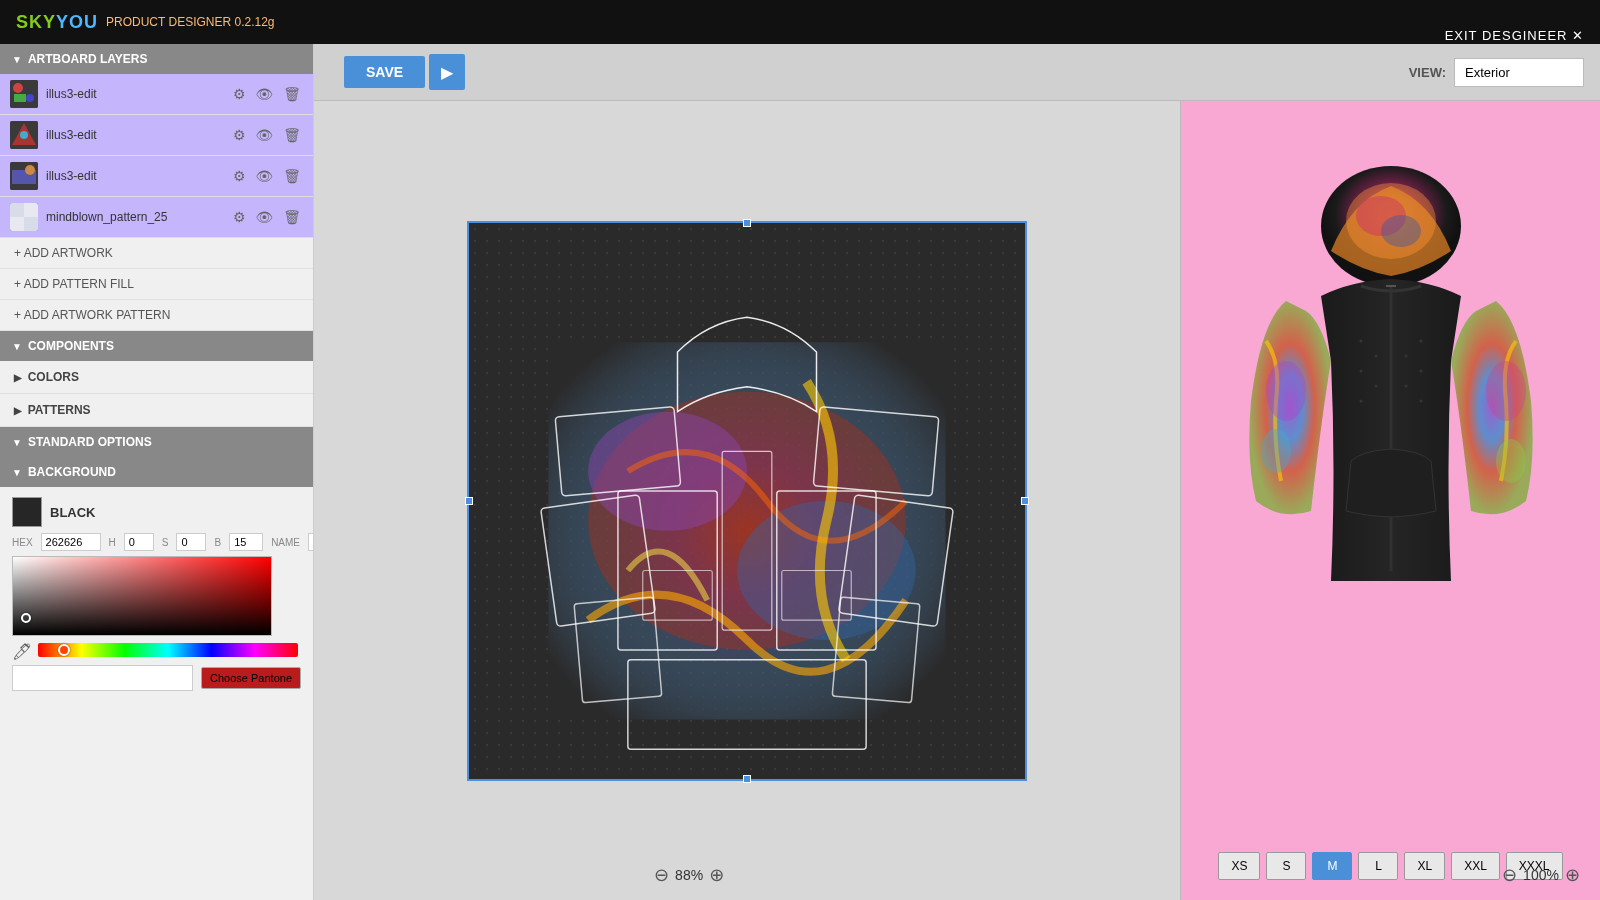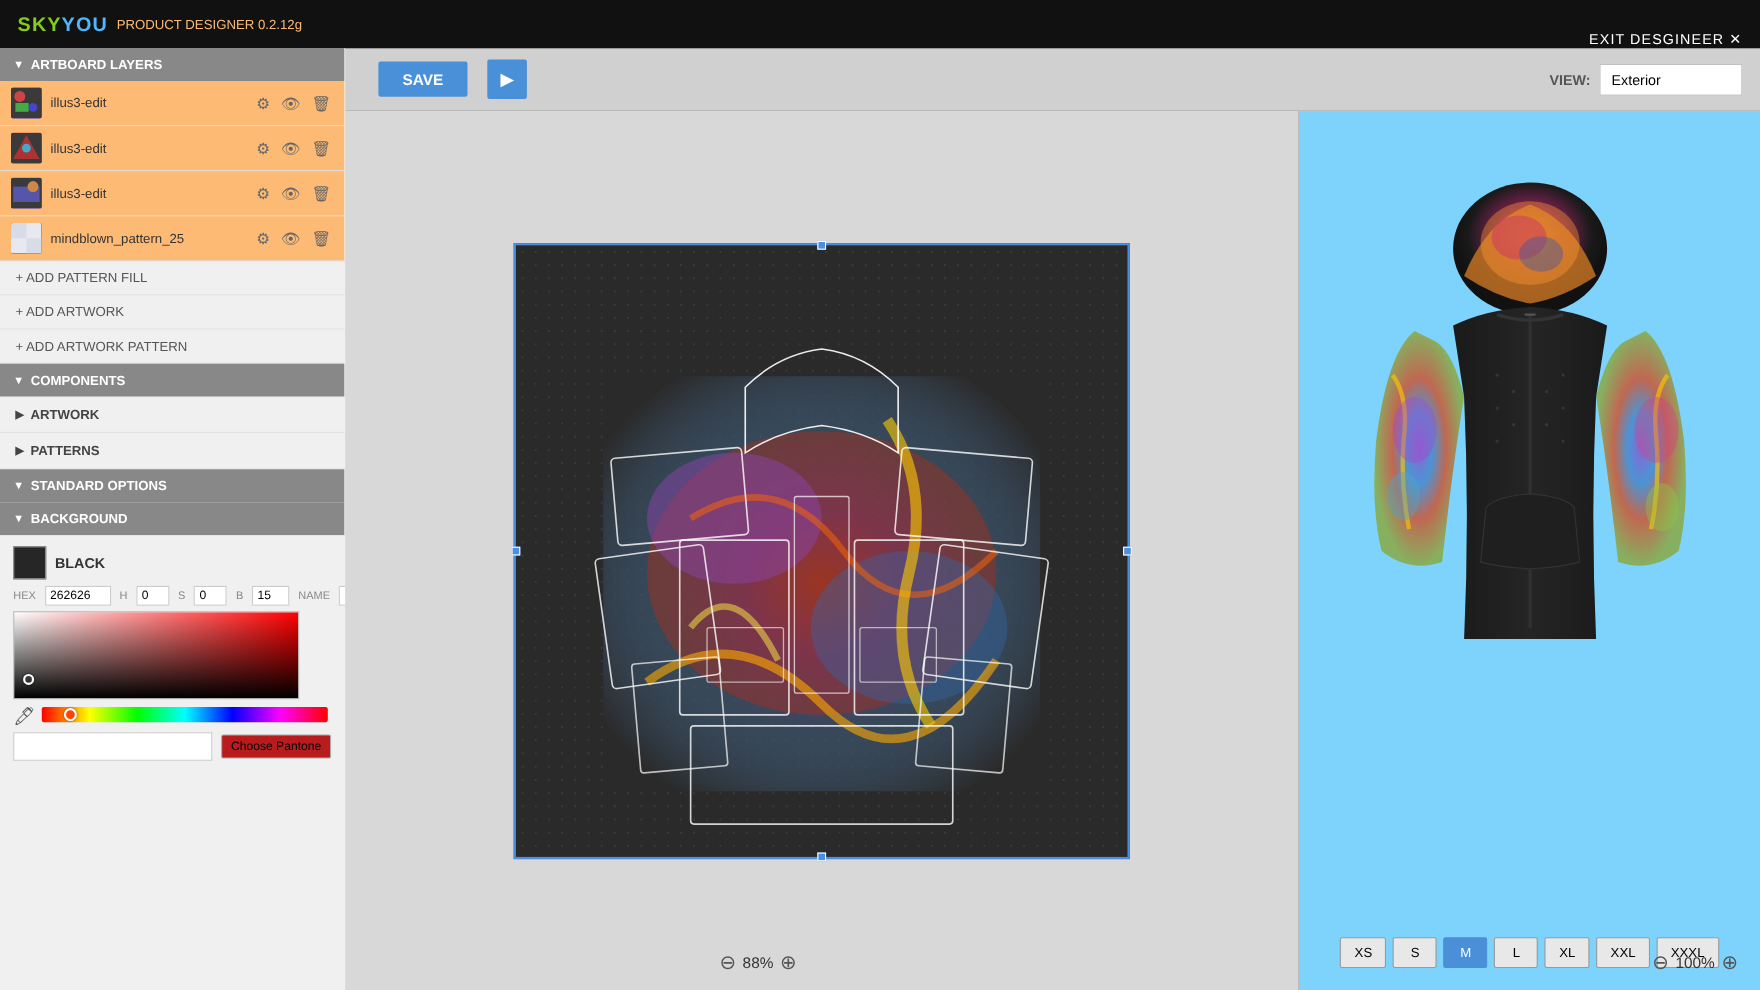--- a/index.html
+++ b/index.html
@@ -49,21 +49,21 @@
       cursor: pointer;
       user-select: none;
     }
     .sidebar-section-header .arrow { font-size: 10px; }
 
     .layer-item {
       display: flex;
       align-items: center;
       padding: 6px 10px;
       border-bottom: 1px solid #ddd;
-      background: #fdba74;
+      background: #c4b5fd;
       gap: 8px;
     }
     .layer-thumb {
       width: 28px;
       height: 28px;
       background: #555;
       border-radius: 2px;
       flex-shrink: 0;
       overflow: hidden;
       position: relative;
@@ -170,21 +170,21 @@
     
     #toolbar {
       background: #d0d0d0;
       padding: 10px 16px;
       display: flex;
       align-items: center;
       justify-content: space-between;
       border-bottom: 1px solid #bbb;
       flex-shrink: 0;
     }
-    .toolbar-left { display: flex; gap: 18px; align-items: center; padding-left: 14px; }
+    .toolbar-left { display: flex; gap: 4px; align-items: center; padding-left: 14px; }
     .btn-save {
       background: #4a90d9;
       color: #fff;
       border: none;
       padding: 8px 22px;
       font-size: 14px;
       font-weight: bold;
       cursor: pointer;
       border-radius: 2px;
     }
@@ -266,21 +266,21 @@
       font-size: 14px;
       color: #333;
       background: transparent;
     }
     .zoom-btn { cursor: pointer; font-size: 18px; color: #555; background: none; border: none; }
 
     
     #preview-panel {
       width: 420px;
       flex-shrink: 0;
-      background: #7dd3fc;
+      background: #f9a8d4;
       display: flex;
       flex-direction: column;
       align-items: center;
       justify-content: space-between;
       padding: 10px 8px 20px;
       border-left: 1px solid #bbb;
     }
 
     .hoodie-preview {
       width: 320px;
@@ -408,32 +408,32 @@
           </svg>
       </div>
       <span class="layer-name">mindblown_pattern_25</span>
       <div class="layer-actions">
         <button class="layer-icon-btn">⚙</button>
         <button class="layer-icon-btn">👁</button>
         <button class="layer-icon-btn">🗑</button>
       </div>
     </div>
 
+    <div class="add-action">+ ADD ARTWORK</div>
     <div class="add-action">+ ADD PATTERN FILL</div>
-    <div class="add-action">+ ADD ARTWORK</div>
     <div class="add-action">+ ADD ARTWORK PATTERN</div>
 
     <div class="sidebar-section-header">
       <span class="arrow">▼</span>
       <span>COMPONENTS</span>
     </div>
 
     <div class="collapsible-item">
       <span class="tri">▶</span>
-      <span>ARTWORK</span>
+      <span>COLORS</span>
     </div>
     <div class="collapsible-item">
       <span class="tri">▶</span>
       <span>PATTERNS</span>
     </div>
 
     <div class="sidebar-section-header">
       <span class="arrow">▼</span>
       <span>STANDARD OPTIONS</span>
     </div>

